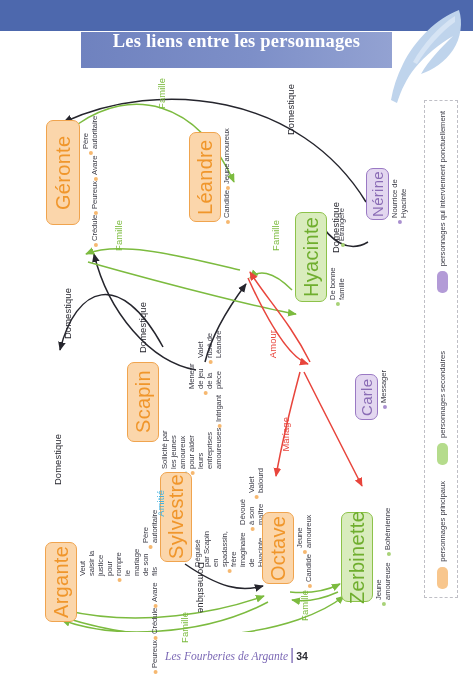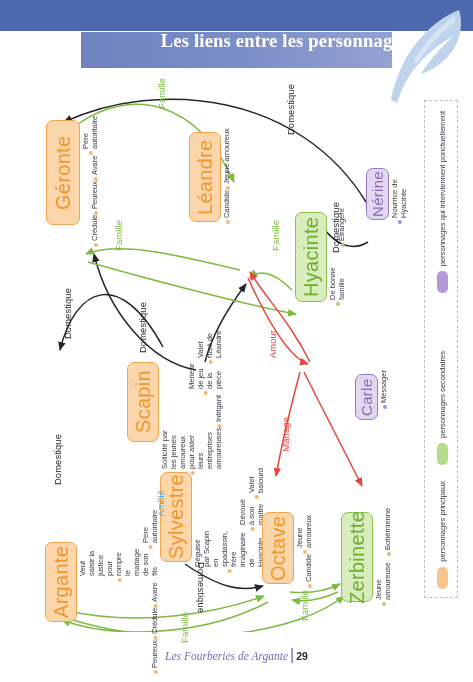--- a/index.html
+++ b/index.html
@@ -6,21 +6,21 @@
   body{width:473px;height:682px;position:relative;overflow:hidden;
        font-family:"Liberation Sans",sans-serif;}
 
   
   #header-band{position:absolute;left:0;top:0;width:473px;height:31px;background:#4d68ad;}
   #title-plate{position:absolute;left:81px;top:32px;width:311px;height:36px;
                background:linear-gradient(to right,#6f82bf 0%,#7d8fc8 55%,#93a2d2 100%);}
   #page-title{position:absolute;left:81px;top:32px;width:311px;height:19px;
               display:flex;align-items:center;justify-content:center;
               color:#ffffff;font-family:"Liberation Serif",serif;font-weight:bold;
-              font-size:18.5px;letter-spacing:.2px;white-space:nowrap;padding-left:48px;}
+              font-size:18.5px;letter-spacing:.2px;white-space:nowrap;}
   #feather{position:absolute;right:-4px;top:4px;width:110px;height:110px;pointer-events:none;}
 
   
   #diagram{position:absolute;left:0;top:72px;width:473px;height:560px;}
   #edges{position:absolute;left:0;top:0;width:473px;height:560px;}
 
   
   .node{position:absolute;box-sizing:border-box;border-radius:7px;border:1.4px solid;}
   .node .nm{position:absolute;left:0;top:0;width:100%;height:100%;
             display:flex;align-items:center;justify-content:center;
@@ -256,14 +256,14 @@
     <span class="leg-tx">personnages secondaires</span>
     <span class="leg-sw" style="background:#b5dc8c;"></span>
   </div>
   <div class="leg-item" style="top:380px;">
     <span class="leg-tx">personnages principaux</span>
     <span class="leg-sw" style="background:#f8c68d;"></span>
   </div>
 </div>
 
 <div id="footer">
-  <span id="footer-title">Les Fourberies de Argante</span><span id="footer-sep">|</span><span id="footer-page">29</span>
+  <span id="footer-title">Les Fourberies de Argante</span><span id="footer-sep">|</span><span id="footer-page">34</span>
 </div>
 
 </body></html>

